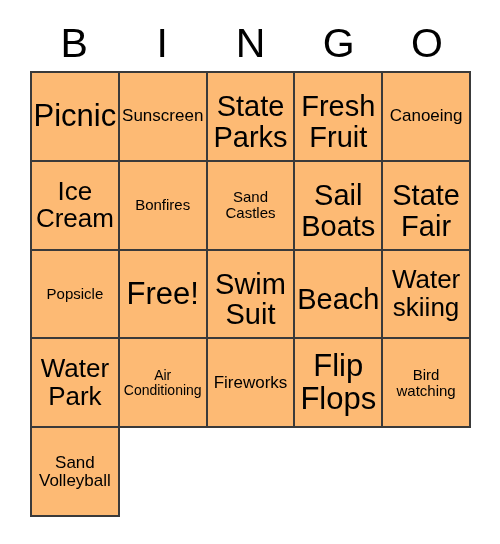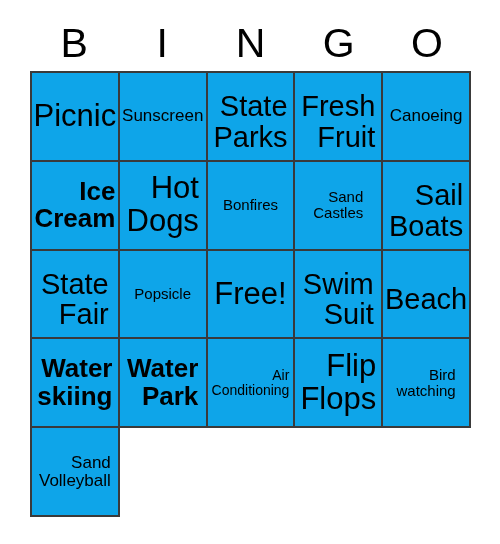--- a/index.html
+++ b/index.html
@@ -47,37 +47,37 @@
     border-top: 2px solid #3a3a3a;
     border-left: 2px solid #3a3a3a;
     box-sizing: content-box;
   }
   .cell {
     border-right: 2px solid #3a3a3a;
     border-bottom: 2px solid #3a3a3a;
     display: flex;
     align-items: center;
     justify-content: center;
-    text-align: right;
+    text-align: center;
     padding: 2px 3px;
     box-sizing: border-box;
     overflow: hidden;
-    background: #0ea5e9;
+    background: #fdba74;
   }
   .cell-text {
     display: block;
     line-height: 1.06;
     white-space: pre-line;
     color: #000000;
   }
 
   
   .sz-xxl .cell-text { font-size: 31px; }
   .sz-xl  .cell-text { font-size: 29px; margin-top: 11px; }
-  .sz-l   .cell-text { font-size: 26px; font-weight: bold; }
+  .sz-l   .cell-text { font-size: 26px; }
   .sz-m   .cell-text { font-size: 15px; }
   .sz-s   .cell-text { font-size: 17px; }
   .sz-xs  .cell-text { font-size: 14px; }
 </style>
 </head>
 <body>
 
 <div id="card">
 
   <div id="header">
@@ -102,24 +102,20 @@
       <div class="cell sz-xl">
         <span class="cell-text">Fresh
 Fruit</span>
       </div>
       <div class="cell sz-s">
         <span class="cell-text">Canoeing</span>
       </div>
       <div class="cell sz-l">
         <span class="cell-text">Ice
 Cream</span>
-      </div>
-      <div class="cell sz-xxl">
-        <span class="cell-text">Hot
-Dogs</span>
       </div>
       <div class="cell sz-m">
         <span class="cell-text">Bonfires</span>
       </div>
       <div class="cell sz-m">
         <span class="cell-text">Sand
 Castles</span>
       </div>
       <div class="cell sz-xl">
         <span class="cell-text">Sail
@@ -147,20 +143,23 @@
 skiing</span>
       </div>
       <div class="cell sz-l">
         <span class="cell-text">Water
 Park</span>
       </div>
       <div class="cell sz-xs">
         <span class="cell-text">Air
 Conditioning</span>
       </div>
+      <div class="cell sz-s">
+        <span class="cell-text">Fireworks</span>
+      </div>
       <div class="cell sz-xxl">
         <span class="cell-text">Flip
 Flops</span>
       </div>
       <div class="cell sz-m">
         <span class="cell-text">Bird
 watching</span>
       </div>
       <div class="cell sz-s">
         <span class="cell-text">Sand

